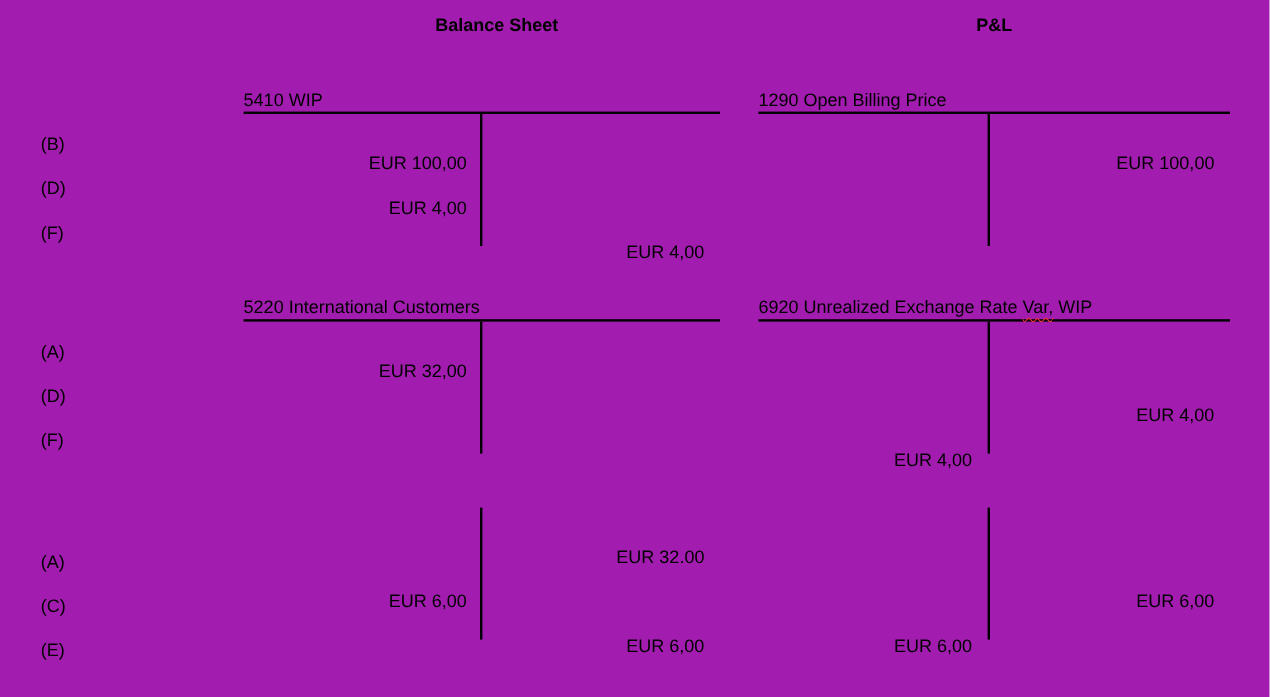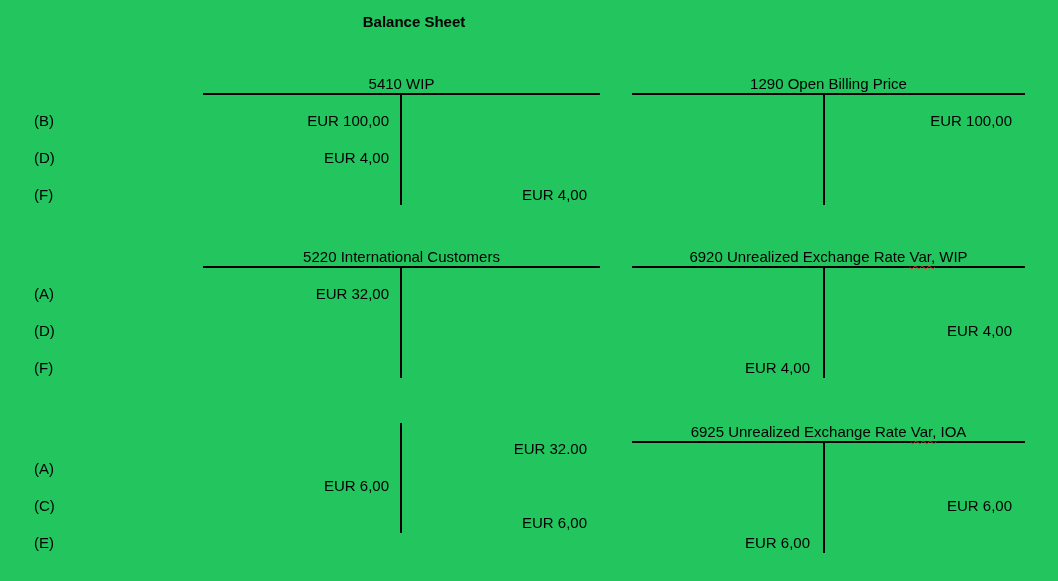--- a/index.html
+++ b/index.html
@@ -4,21 +4,21 @@
 <style>
   html, body {
     margin: 0;
     padding: 0;
     background: #ffffff;
   }
   #canvas {
     position: relative;
     width: 1058px;
     height: 581px;
-    background: #22c55e;
+    background: #a21caf;
     font-family: "Liberation Sans", "DejaVu Sans", sans-serif;
     font-size: 15px;
     color: #000000;
     overflow: hidden;
   }
   .hdr {
     position: absolute;
     top: 12px;
     height: 19px;
     line-height: 19px;
@@ -50,30 +50,30 @@
     text-align: left;
   }
 
   .tacct { position: absolute; top: 0; }
   .bs { left: 203px; width: 397px; }
   .pl { left: 632px; width: 393px; }
 
   .t-title {
     height: 18px;
     line-height: 18px;
-    text-align: center;
+    text-align: left;
     border-bottom: 2px solid #000000;
     white-space: nowrap;
   }
   .t-body {
     position: relative;
     height: 118px;
     display: flex;
   }
-  .t-col { padding-top: 7px; box-sizing: border-box; }
+  .t-col { padding-top: 23px; box-sizing: border-box; }
   .bs .debit { width: 197px; }
   .pl .debit { width: 191px; }
   .credit { flex: 1; }
   .cell {
     height: 37px;
     line-height: 37px;
     text-align: right;
     white-space: nowrap;
   }
   .bs .debit .cell { padding-right: 11px; }
@@ -98,20 +98,21 @@
     text-underline-offset: 3px;
     margin-top: 44px;
   }
 </style>
 </head>
 <body>
 
 <div id="canvas">
 
   <div class="hdr hdr-bs">Balance Sheet</div>
+  <div class="hdr hdr-pl">P&amp;L</div>
 
   <div class="group g1">
     <div class="labels">
       <div class="lbl">(B)</div>
       <div class="lbl">(D)</div>
       <div class="lbl">(F)</div>
     </div>
 
     <div class="tacct bs">
       <div class="t-title">5410 WIP</div>
@@ -207,21 +208,20 @@
         <div class="t-col credit">
           <div class="cell">EUR 32.00</div>
           <div class="cell"></div>
           <div class="cell">EUR 6,00</div>
         </div>
         <div class="t-vline"></div>
       </div>
     </div>
 
     <div class="tacct pl">
-      <div class="t-title"><span>6925 Unrealized Exchange Rate </span><span class="misspelled">Var,</span><span> IOA</span></div>
       <div class="t-body">
         <div class="t-col debit">
           <div class="cell"></div>
           <div class="cell"></div>
           <div class="cell">EUR 6,00</div>
         </div>
         <div class="t-col credit">
           <div class="cell"></div>
           <div class="cell">EUR 6,00</div>
           <div class="cell"></div>

